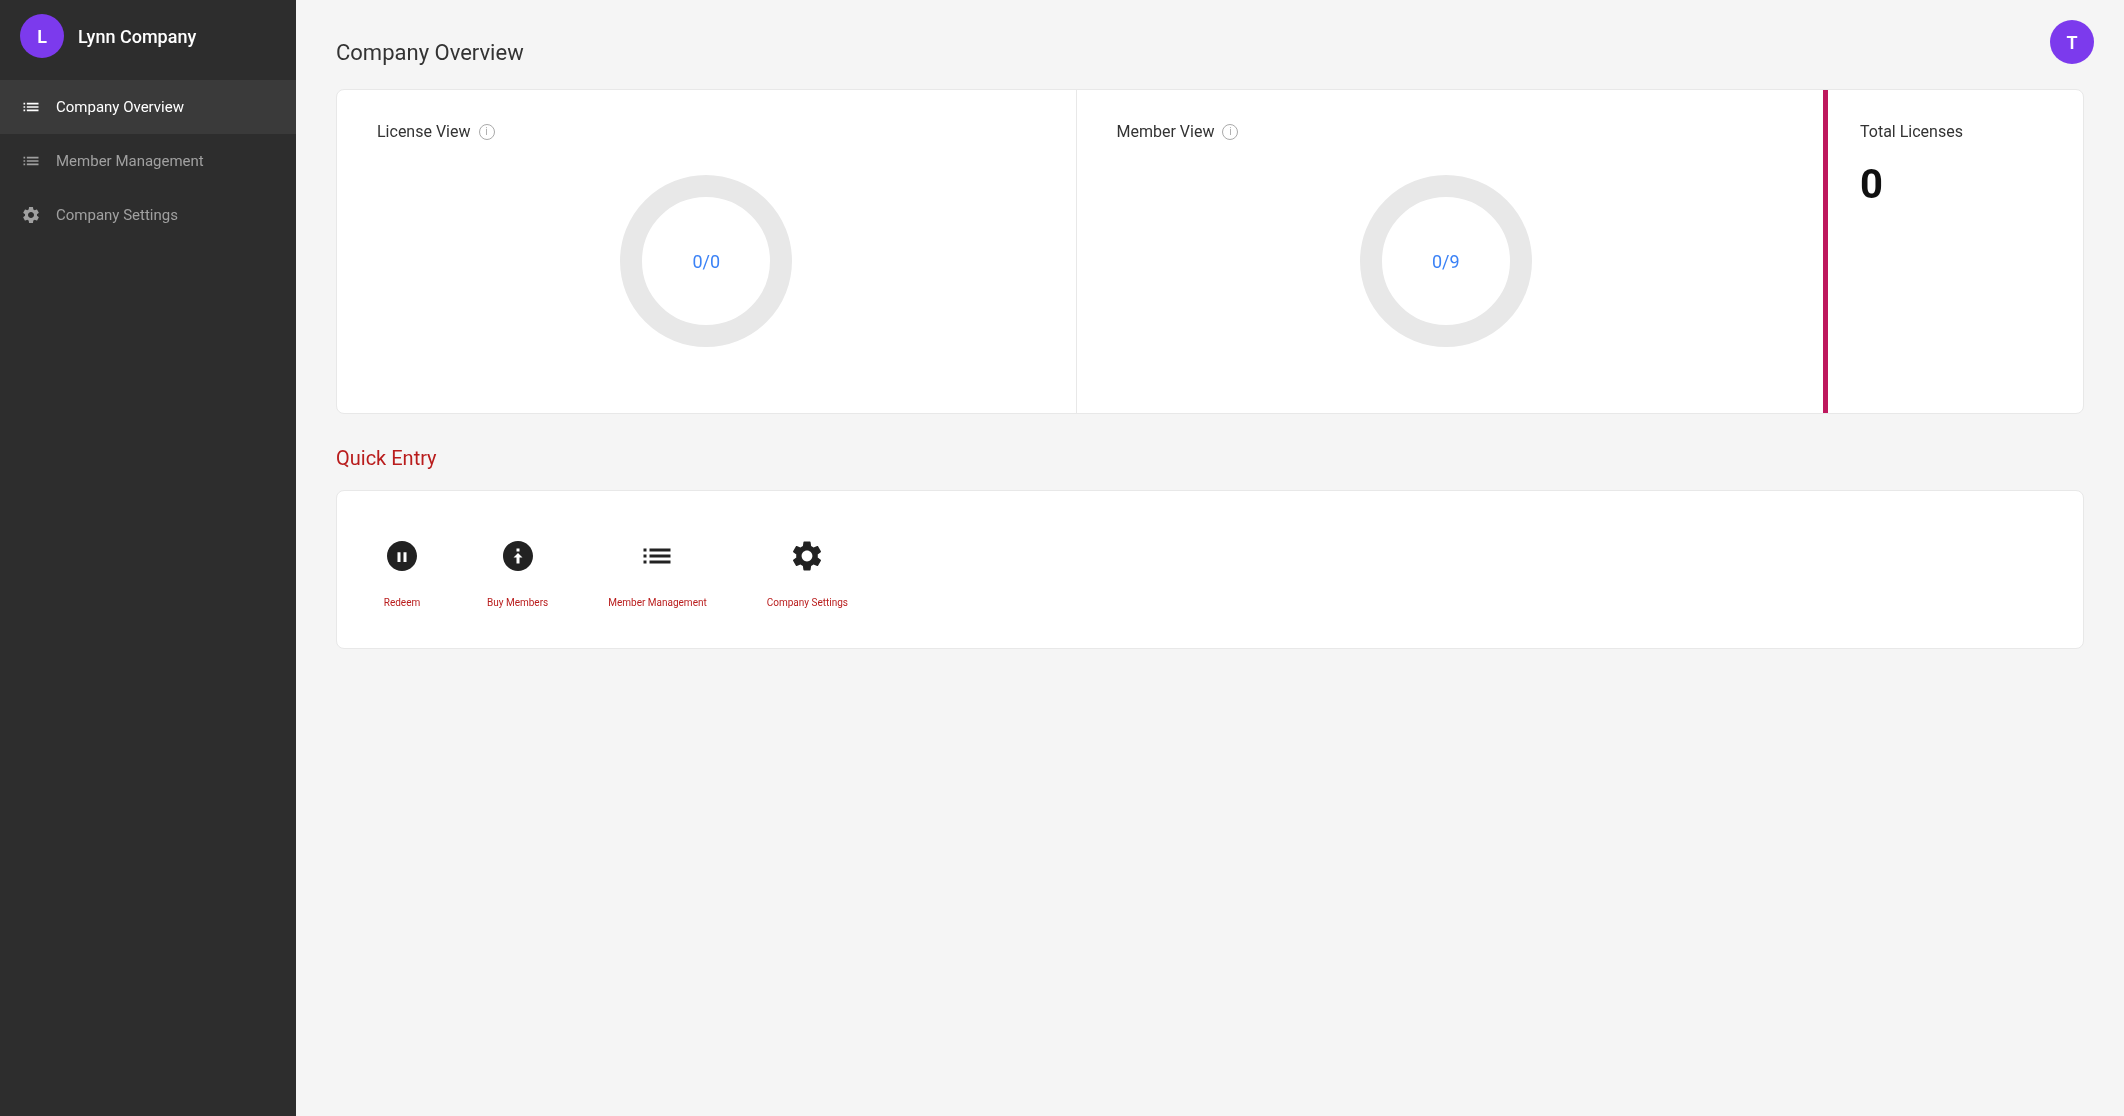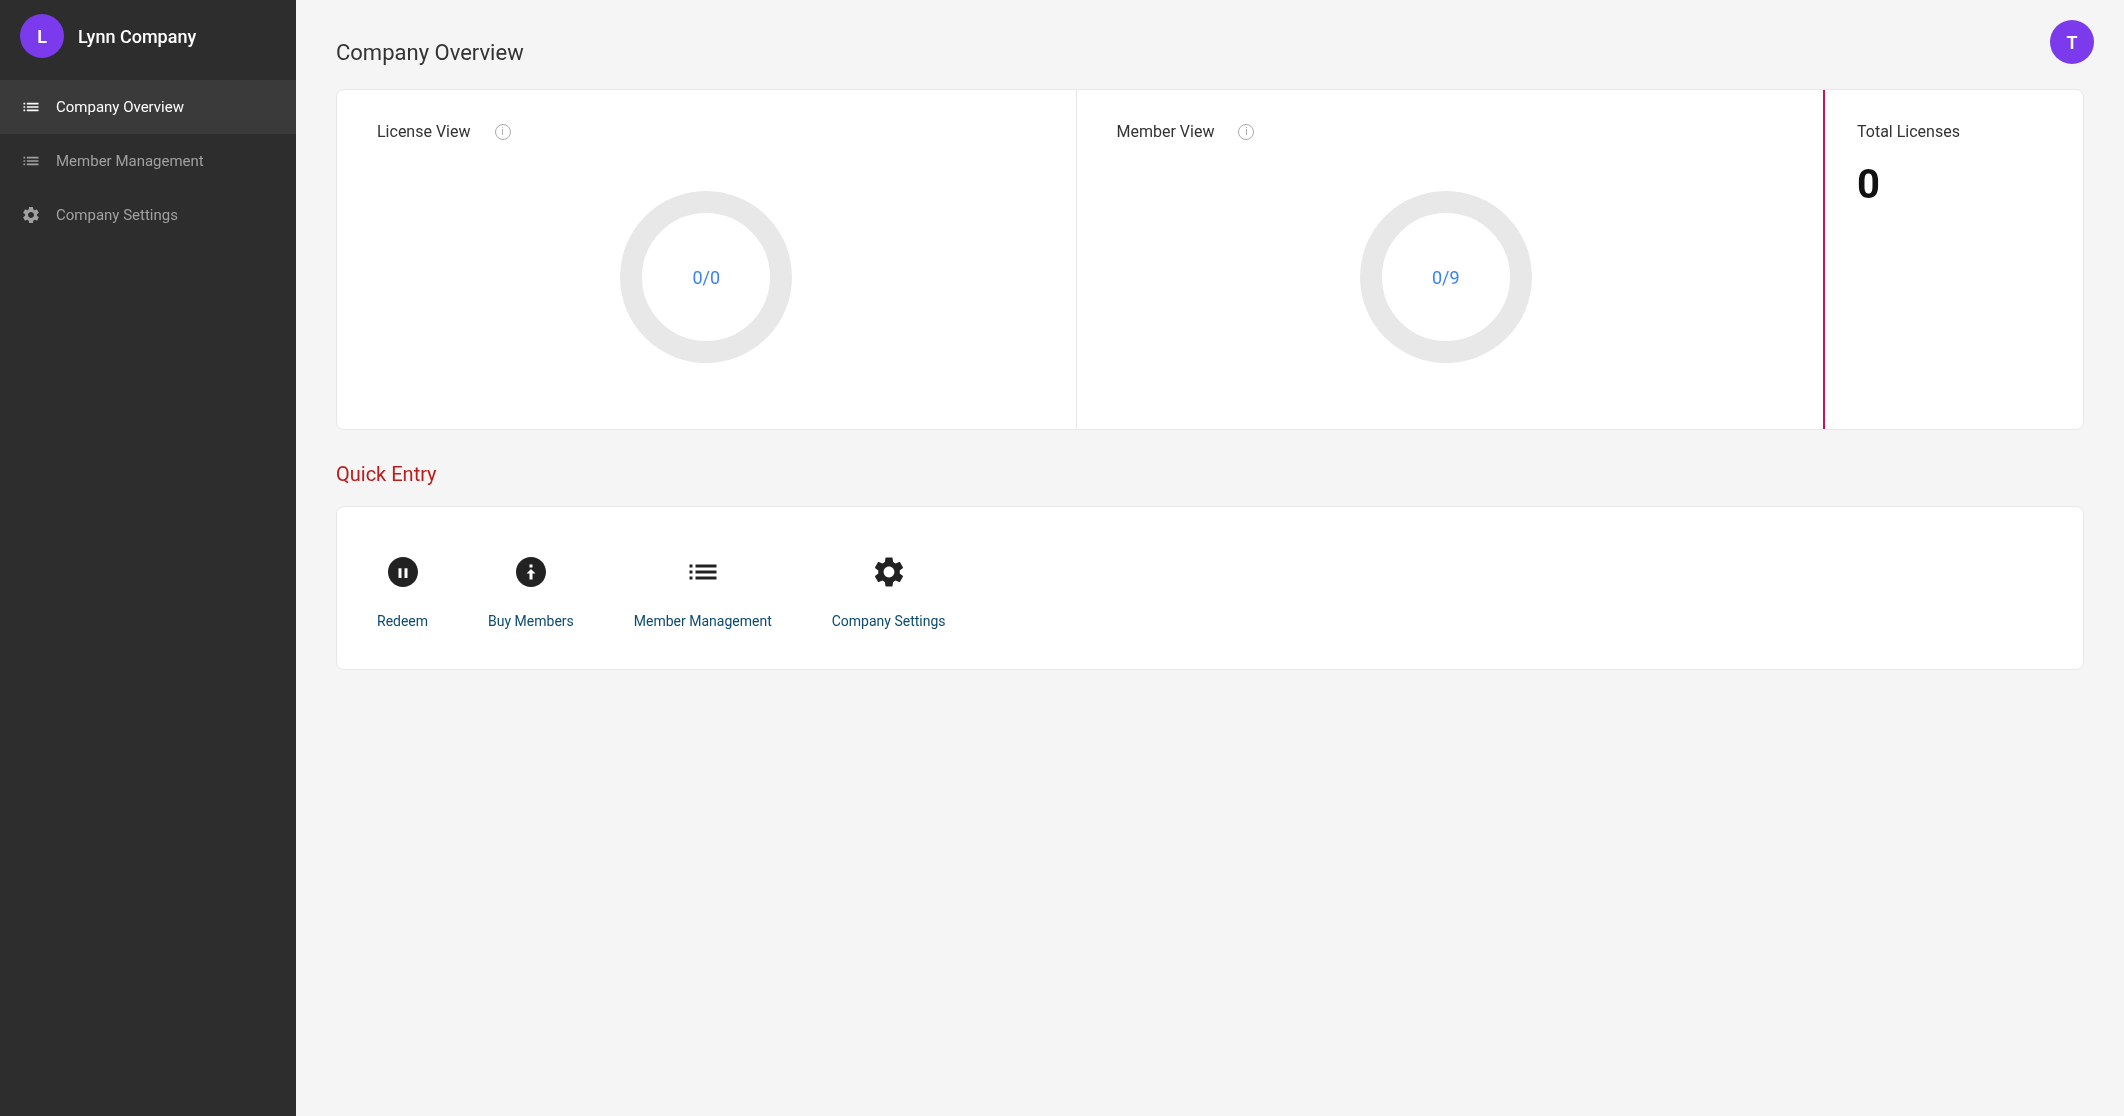--- a/index.html
+++ b/index.html
@@ -116,24 +116,24 @@
       display: flex;
       flex-direction: column;
       align-items: flex-start;
     }
     .stats-section + .stats-section {
       border-left: 1px solid #e8e8e8;
     }
     .stats-section-title {
       font-size: 16px;
       color: #333;
-      margin-bottom: 16px;
-      display: flex;
-      align-items: center;
-      gap: 24px;
+      margin-bottom: 0;
+      display: flex;
+      align-items: center;
+      gap: 8px;
       text-align: center;
     }
     .info-icon {
       width: 16px;
       height: 16px;
       border-radius: 50%;
       border: 1.5px solid #aaa;
       display: inline-flex;
       align-items: center;
       justify-content: center;
@@ -166,21 +166,21 @@
       width: 200px;
       height: 200px;
     }
 
     
     .totals-section {
       width: 260px;
       min-width: 260px;
       display: flex;
       flex-direction: row;
-      border-left: 2px solid #be185d;
+      border-left: 5px solid #be185d;
       margin-left: 8px;
     }
     .total-block {
       flex: 1;
       padding: 32px 32px;
       display: flex;
       flex-direction: column;
     }
     .total-block + .total-block {
       border-top: 1px solid #e8e8e8;
@@ -221,22 +221,22 @@
     }
     .quick-icon {
       width: 50px;
       height: 50px;
       display: flex;
       align-items: center;
       justify-content: center;
     }
     .quick-icon svg { fill: #222; }
     .quick-label {
-      font-size: 14px;
-      color: #0c4a6e;
+      font-size: 10px;
+      color: #b91c1c;
     }
   </style>
 </head>
 <body>
 
 <div class="sidebar">
   <div class="sidebar-header">
     <div class="avatar">L</div>
     <span class="company-name">Lynn Company</span>
   </div>

